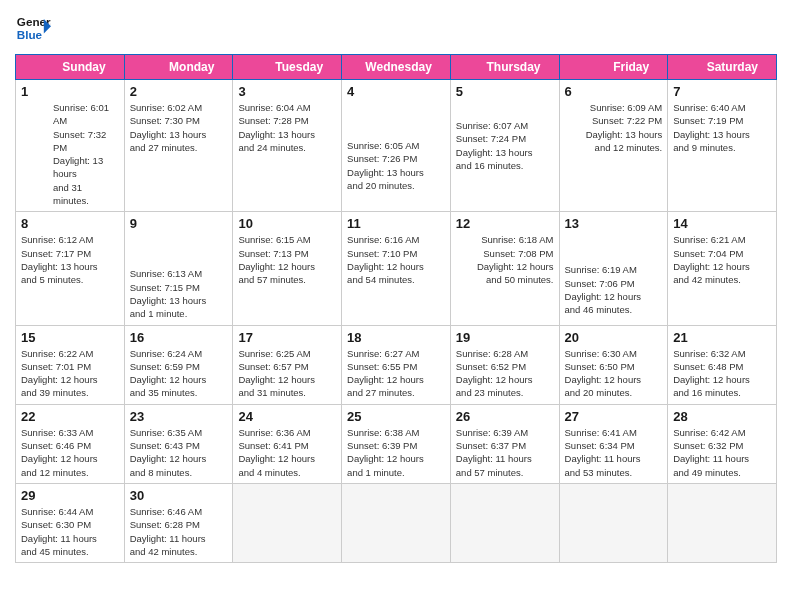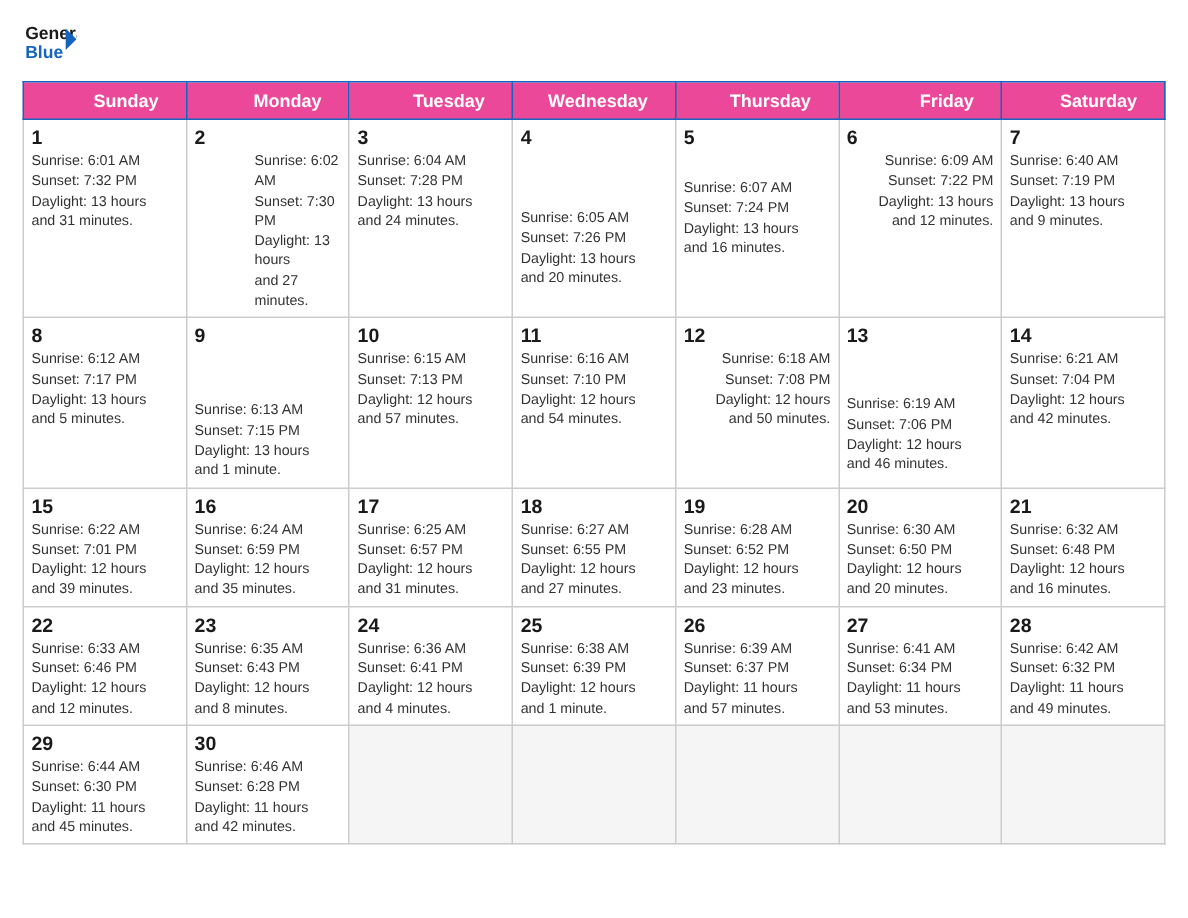--- a/index.html
+++ b/index.html
@@ -109,28 +109,28 @@
           <th>Wednesday</th>
           <th>Thursday</th>
           <th>Friday</th>
           <th>Saturday</th>
         </tr>
     </thead>
     <tbody id="calendar-body">
     <tr>
           <td>
             <span class="day-num">1</span>
-            <div class="day-info" style="white-space: pre-line;">Sunrise: 6:01 AM
+            <div class="day-info" style="white-space: pre-line; margin-left: 32px;">Sunrise: 6:01 AM
 Sunset: 7:32 PM
 Daylight: 13 hours
 and 31 minutes.</div>
           </td>
           <td>
             <span class="day-num">2</span>
-            <div class="day-info" style="white-space: pre-line; margin-left: 40px;">Sunrise: 6:02 AM
+            <div class="day-info" style="white-space: pre-line;">Sunrise: 6:02 AM
 Sunset: 7:30 PM
 Daylight: 13 hours
 and 27 minutes.</div>
           </td>
           <td>
             <span class="day-num">3</span>
             <div class="day-info" style="white-space: pre-line;">Sunrise: 6:04 AM
 Sunset: 7:28 PM
 Daylight: 13 hours
 and 24 minutes.</div>

